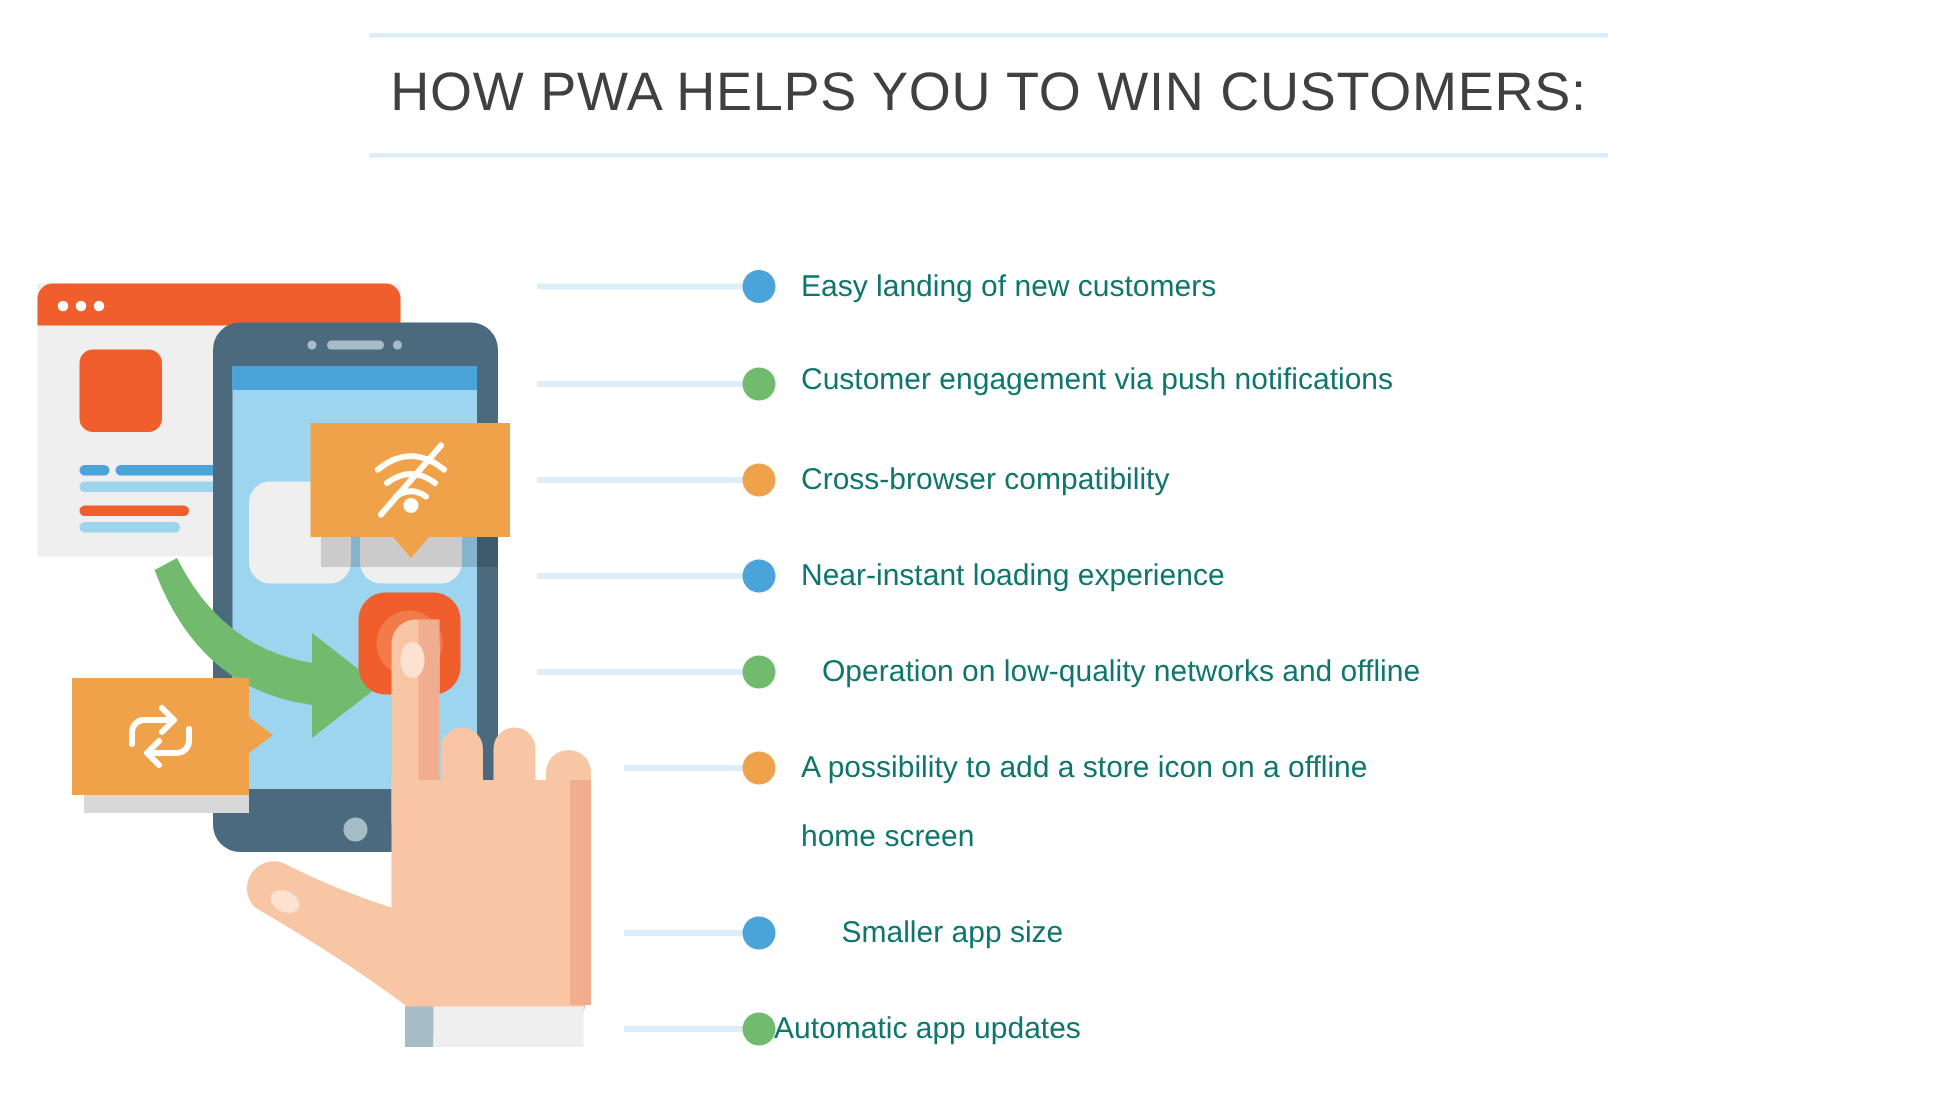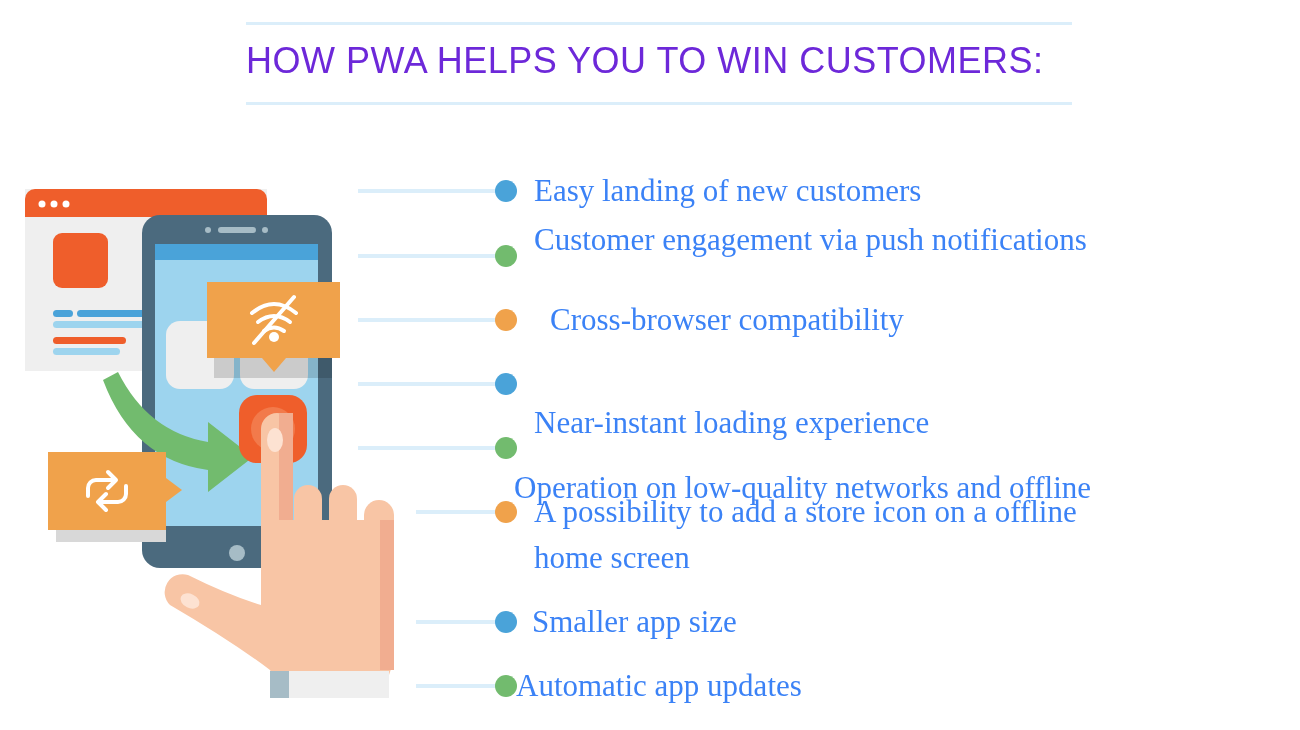--- a/index.html
+++ b/index.html
@@ -1,23 +1,23 @@
 <!DOCTYPE html>
 <html><head>
 <meta charset="utf-8">
 <style>
   html, body { margin: 0; padding: 0; background: #ffffff; }
   body { width: 1300px; height: 730px; position: relative; overflow: hidden;
          font-family: "Liberation Sans", "DejaVu Sans", sans-serif; color: #4a6477; }
   .rule { position: absolute; left: 246px; width: 826px; height: 3px; background: #dbeefa; }
-  .title { position: absolute; left: 246px; top: 40px; width: 826px; 
-           font-size: 36px; letter-spacing: 0.5px; color: #6d28d9; white-space: nowrap; }
+  .title { position: absolute; left: 246px; top: 40px; width: 826px; text-align: center;
+           font-size: 36px; letter-spacing: 0.5px; color: #404040; white-space: nowrap; }
   .connector { position: absolute; height: 4px; background: #dbeefa; }
   .dot { position: absolute; width: 22px; height: 22px; border-radius: 50%; }
-  .label { position: absolute; font-size: 31px; line-height: 46px; color: #3b82f6; white-space: nowrap; font-family: Liberation Serif, serif; }
+  .label { position: absolute; font-size: 20px; line-height: 46px; color: #0f766e; white-space: nowrap; }
   .illus { position: absolute; left: 0; top: 0; width: 420px; height: 730px; }
 </style>
 </head>
 <body>
 
 <div class="rule" style="top:22px;"></div>
 <div class="title">HOW PWA HELPS YOU TO WIN CUSTOMERS:</div>
 <div class="rule" style="top:102px;"></div>
 
 <svg class="illus" viewBox="0 0 420 730" xmlns="http://www.w3.org/2000/svg">
@@ -95,39 +95,39 @@
   </g>
 </svg>
 
 <div>
   <div class="connector" style="left:358px;top:189px;width:140px;"></div>
   <div class="dot" style="left:495px;top:180px;background:#4aa3d9;"></div>
   <div class="label" style="left:534px;top:168px;">Easy landing of new customers</div>
 
   <div class="connector" style="left:358px;top:254px;width:140px;"></div>
   <div class="dot" style="left:495px;top:245px;background:#72bb6e;"></div>
-  <div class="label" style="left:534px;top:217px;">Customer engagement via push notifications</div>
+  <div class="label" style="left:534px;top:230px;">Customer engagement via push notifications</div>
 
   <div class="connector" style="left:358px;top:318px;width:140px;"></div>
   <div class="dot" style="left:495px;top:309px;background:#f0a24b;"></div>
-  <div class="label" style="left:534px;top:297px;margin-left:16px;">Cross-browser compatibility</div>
+  <div class="label" style="left:534px;top:297px;">Cross-browser compatibility</div>
 
   <div class="connector" style="left:358px;top:382px;width:140px;"></div>
   <div class="dot" style="left:495px;top:373px;background:#4aa3d9;"></div>
-  <div class="label" style="left:534px;top:361px;margin-top:39px;">Near-instant loading experience</div>
+  <div class="label" style="left:534px;top:361px;">Near-instant loading experience</div>
 
   <div class="connector" style="left:358px;top:446px;width:140px;"></div>
   <div class="dot" style="left:495px;top:437px;background:#72bb6e;"></div>
-  <div class="label" style="left:514px;top:425px;margin-top:40px;">Operation on low-quality networks and offline</div>
+  <div class="label" style="left:548px;top:425px;">Operation on low-quality networks and offline</div>
 
   <div class="connector" style="left:416px;top:510px;width:82px;"></div>
   <div class="dot" style="left:495px;top:501px;background:#f0a24b;"></div>
   <div class="label" style="left:534px;top:489px;">A possibility to add a store icon on a offline</div>
   <div class="label" style="left:534px;top:535px;text-align:center;">home screen</div>
 
   <div class="connector" style="left:416px;top:620px;width:82px;"></div>
   <div class="dot" style="left:495px;top:611px;background:#4aa3d9;"></div>
-  <div class="label" style="left:532px;top:599px;">Smaller app size</div>
+  <div class="label" style="left:561px;top:599px;">Smaller app size</div>
 
   <div class="connector" style="left:416px;top:684px;width:82px;"></div>
   <div class="dot" style="left:495px;top:675px;background:#72bb6e;"></div>
   <div class="label" style="left:516px;top:663px;">Automatic app updates</div>
 </div>
 
 </body></html>

